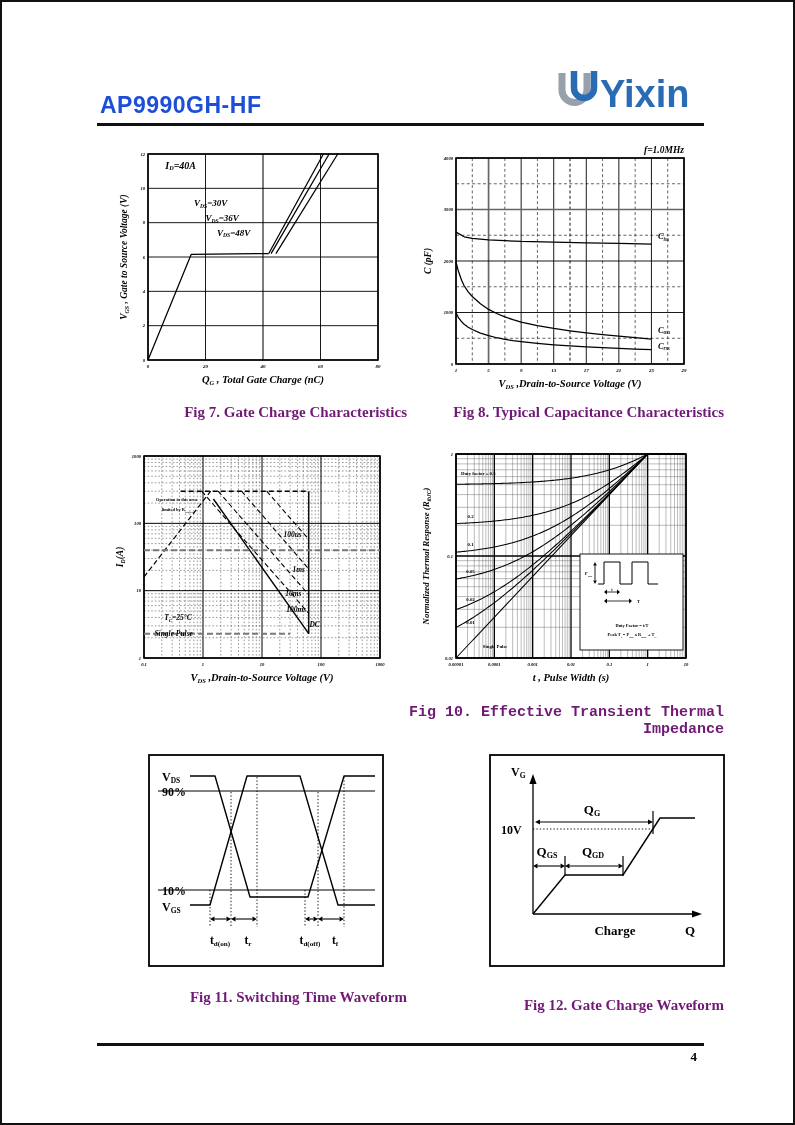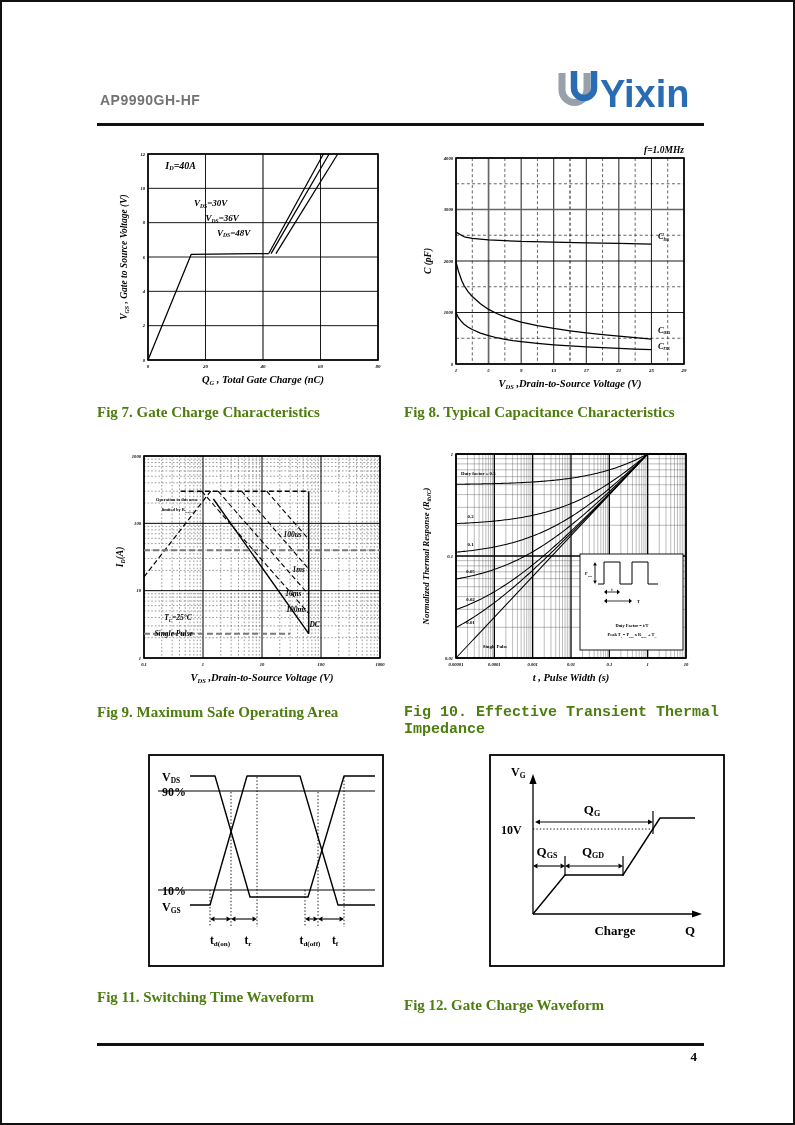--- a/index.html
+++ b/index.html
@@ -1,23 +1,23 @@
 <!DOCTYPE html>
 <html><head>
 <meta charset="utf-8">
 <style>
   html,body{margin:0;padding:0;background:#e8e8e8;}
   .page{position:relative;width:795px;height:1125px;background:#fff;border:2px solid #111;
         box-sizing:border-box;font-family:"Liberation Serif",serif;overflow:hidden;}
   .hdr-title{position:absolute;left:98px;top:90px;font-family:"Liberation Sans",sans-serif;
-             font-weight:bold;font-size:14px;color:#737373;letter-spacing:.5px;}
+             font-weight:bold;font-size:23px;color:#1d4ed8;letter-spacing:.5px;}
   .hdr-rule{position:absolute;left:95px;top:121px;width:607px;height:2.5px;background:#111;}
   .logo{position:absolute;left:552px;top:64px;}
   .fig{position:absolute;}
-  .cap{position:absolute;font-weight:bold;font-size:15px;color:#4d7c0f;text-align:left;}
+  .cap{position:absolute;font-weight:bold;font-size:15px;color:#701a75;text-align:right;}
   .ftr-rule{position:absolute;left:95px;top:1041px;width:607px;height:2.5px;background:#111;}
   .pagenum{position:absolute;left:600px;top:1047px;width:95px;text-align:right;
            font-weight:bold;font-size:13px;color:#000;}
   svg text{user-select:none;}
 </style>
 </head>
 <body>
 
 <div class="page">
 
@@ -338,21 +338,20 @@
         <text x="50.57476426561158" y="72.1510780482829" font-size="4.8" text-anchor="middle" fill="#000" font-family="&quot;Liberation Serif&quot;,serif" font-weight="bold" font-style="normal"><tspan>0.2</tspan></text>
         <text x="50.57476426561158" y="100.11517867317824" font-size="4.8" text-anchor="middle" fill="#000" font-family="&quot;Liberation Serif&quot;,serif" font-weight="bold" font-style="normal"><tspan>0.1</tspan></text>
         <text x="50.57476426561158" y="127.08409090396388" font-size="4.8" text-anchor="middle" fill="#000" font-family="&quot;Liberation Serif&quot;,serif" font-weight="bold" font-style="normal"><tspan>0.05</tspan></text>
         <text x="50.57476426561158" y="155.2571449217367" font-size="4.8" text-anchor="middle" fill="#000" font-family="&quot;Liberation Serif&quot;,serif" font-weight="bold" font-style="normal"><tspan>0.02</tspan></text>
         <text x="50.57476426561158" y="178.09127708860825" font-size="4.8" text-anchor="middle" fill="#000" font-family="&quot;Liberation Serif&quot;,serif" font-weight="bold" font-style="normal"><tspan>0.01</tspan></text>
         <text x="62.79385016621405" y="202.11517867317824" font-size="4.8" text-anchor="start" fill="#000" font-family="&quot;Liberation Serif&quot;,serif" font-weight="bold" font-style="normal"><tspan>Single Pulse</tspan></text>
         <text x="151" y="235" font-size="10.5" text-anchor="middle" fill="#000" font-family="&quot;Liberation Serif&quot;,serif" font-weight="bold" font-style="italic"><tspan>t , Pulse Width (s)</tspan></text>
         <text x="9" y="110" font-size="8.8" text-anchor="middle" fill="#000" font-family="&quot;Liberation Serif&quot;,serif" font-weight="bold" font-style="italic" transform="rotate(-90 9 110)"><tspan>Normalized Thermal Response (R</tspan><tspan font-size="62%" dy="1.8">thJC</tspan><tspan dy="-1.8">)</tspan></text>
       </svg>
   </div>
-  <div class="cap" style="left:95px;top:702px;width:310px;">Fig 9. Maximum Safe Operating Area</div>
   <div class="cap" style="left:402px;top:702px;width:320px;font-family:Liberation Mono, monospace;">Fig 10. Effective Transient Thermal Impedance</div>
 
   <div class="fig" style="left:138px;top:752px;padding-left:8px;">
     <svg id="svg-fig11" width="236" height="213" viewBox="0 0 236 213">
         <rect x="1" y="1" width="234" height="211" fill="none" stroke="#000" stroke-width="1.8"></rect>
         <line x1="10" y1="37" x2="227" y2="37" stroke="#000" stroke-width="1"></line>
         <line x1="10" y1="136" x2="227" y2="136" stroke="#000" stroke-width="1"></line>
         <polyline points="42,22 67,22 102,143 160,143 196,22 227,22" fill="none" stroke="#000" stroke-width="1.4" stroke-linejoin="round"></polyline>
         <polyline points="42,151 62,151 99,22 152,22 190,151 227,151" fill="none" stroke="#000" stroke-width="1.4" stroke-linejoin="round"></polyline>
         <line x1="62" y1="136" x2="62" y2="173" stroke="#000" stroke-width="0.9" stroke-dasharray="1.4,2"></line>

